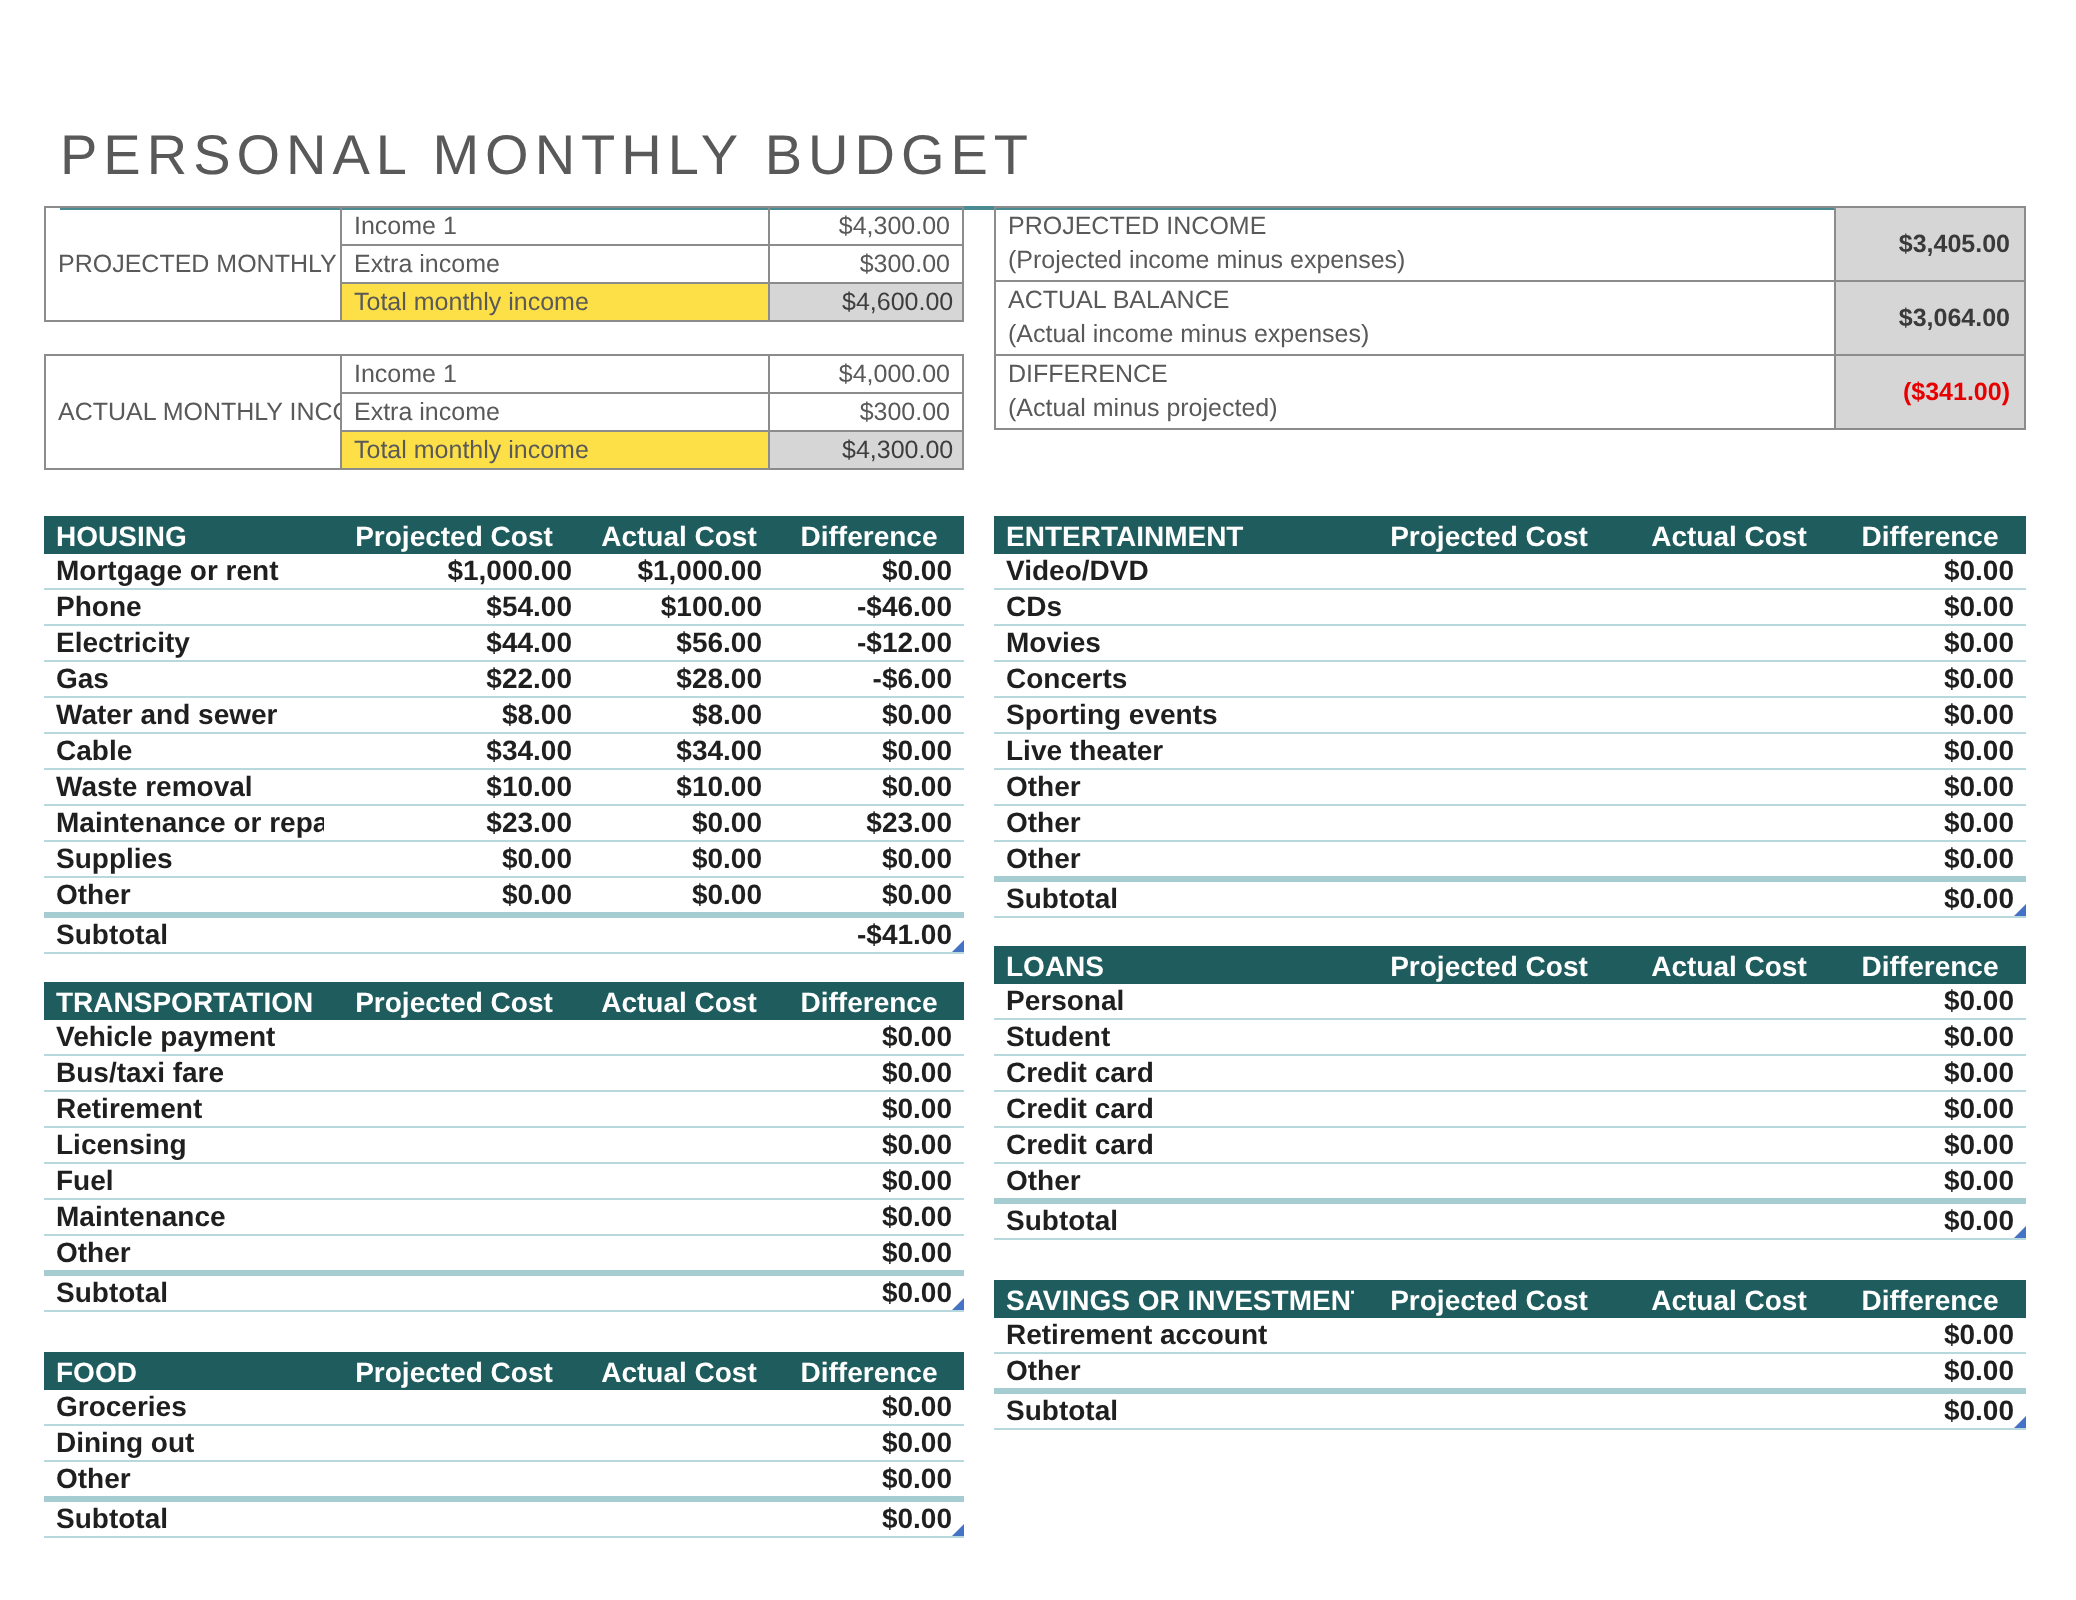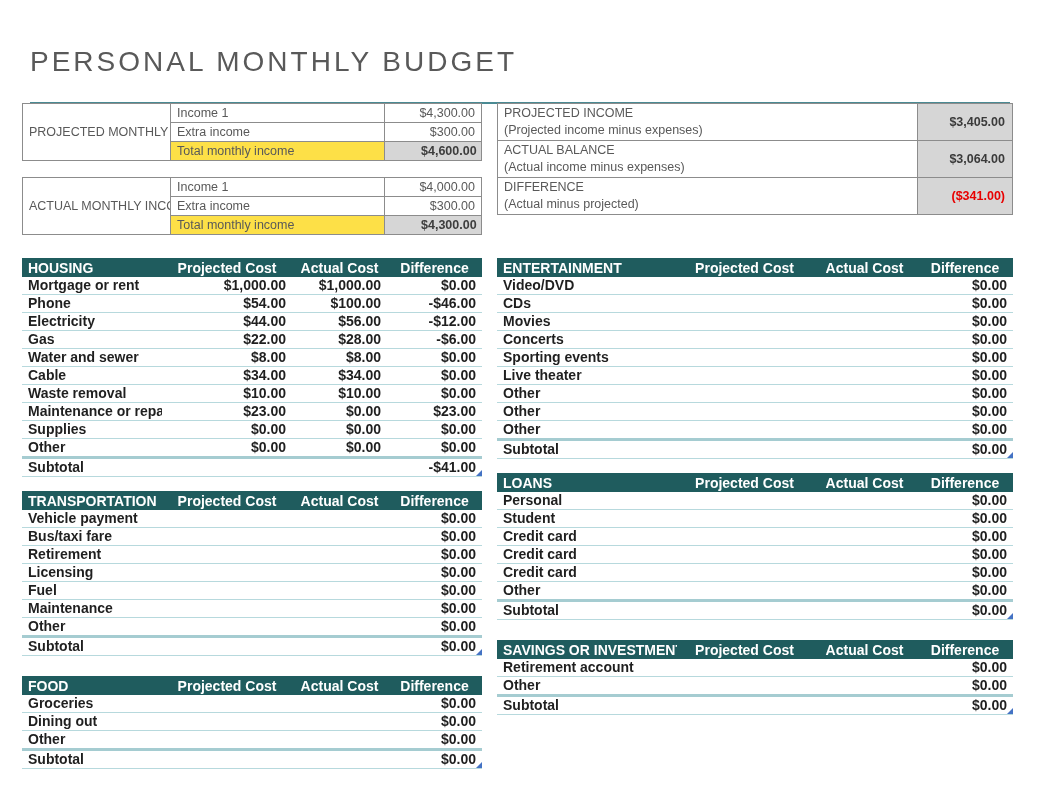--- a/index.html
+++ b/index.html
@@ -12,37 +12,37 @@
     --corner-blue:#4472c4;
   }
   *{box-sizing:border-box;}
   html,body{margin:0;padding:0;}
   body{
     width:1038px;height:800px;position:relative;background:#ffffff;
     font-family:"Liberation Sans","DejaVu Sans",sans-serif;overflow:hidden;
   }
   
   .title-wrap{
-    position:absolute;left:30px;top:46px;width:980px;
-    border-bottom:2px solid var(--title-underline);padding-bottom:24px;
+    position:absolute;left:30px;top:62px;width:980px;
+    border-bottom:2px solid var(--title-underline);padding-bottom:9px;
   }
   .title-wrap h1{
     margin:0;font-size:28px;font-weight:400;letter-spacing:3px;color:#595959;
   }
   
   .income-col{position:absolute;left:22px;top:103px;width:460px;}
   .balance-col{position:absolute;left:497px;top:103px;width:516px;}
   table{border-collapse:collapse;}
   .income-table{width:100%;margin-bottom:16px;font-size:12.5px;color:#595959;table-layout:fixed;}
   .income-table td{border:1px solid #8c8c8c;height:19px;padding:0 6px;overflow:hidden;white-space:nowrap;}
   .income-table .inc-label{width:148px;line-height:14px;}
   .income-table .inc-item{}
   .income-table .inc-value{width:97px;text-align:right;}
   .income-table tr.total .inc-item{background:#fde047;}
-  .income-table tr.total .inc-value{background:var(--total-gray);font-weight:700;color:#3d3d3d;padding-left:36px;}
+  .income-table tr.total .inc-value{background:var(--total-gray);font-weight:400;color:#3d3d3d;padding-left:36px;}
   .balance-table{width:100%;font-size:12.5px;color:#595959;table-layout:fixed;}
   .balance-table td{border:1px solid #8c8c8c;}
   .balance-table .bal-desc{padding:1px 6px;height:36px;line-height:17px;}
   .balance-table .bal-title{white-space:nowrap;}
   .balance-table .bal-sub{white-space:nowrap;}
   .balance-table .bal-value{
     width:95px;background:var(--total-gray);text-align:right;
     font-weight:700;color:#3a3a3a;padding:0 7px;
   }
   .balance-table .bal-value.negative{color:var(--negative-red);}

